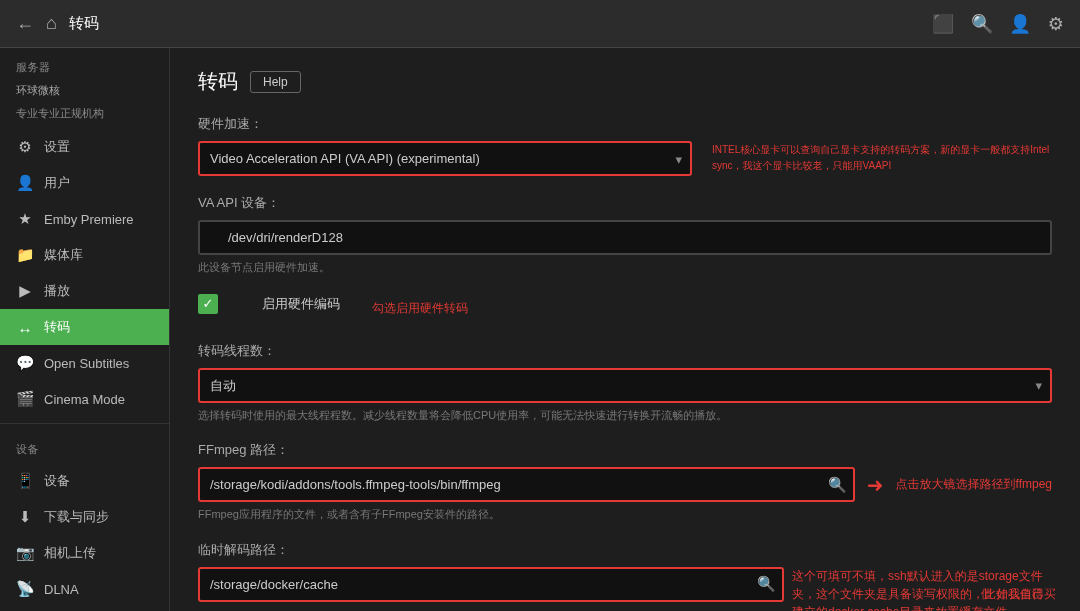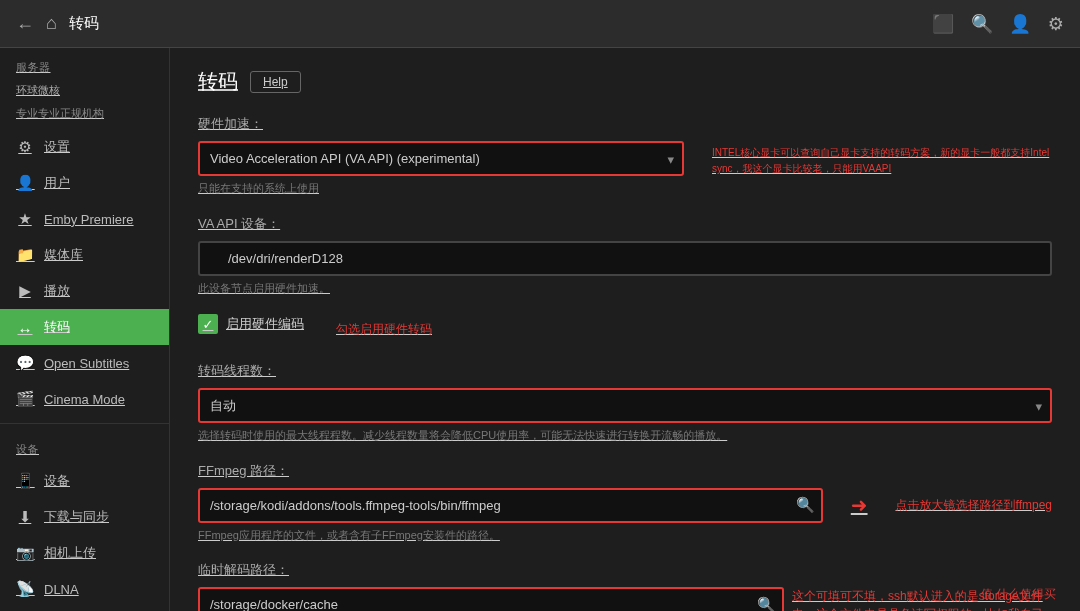--- a/index.html
+++ b/index.html
@@ -6,21 +6,21 @@
     body { font-family: "Microsoft YaHei", Arial, sans-serif; background: #1a1a1a; color: #ccc; font-size: 13px; display: flex; flex-direction: column; height: 611px; overflow: hidden; }
     
     
     .topbar { background: #2c2c2c; height: 48px; display: flex; align-items: center; padding: 0 16px; gap: 16px; border-bottom: 1px solid #444; flex-shrink: 0; }
     .topbar-left { display: flex; align-items: center; gap: 12px; }
     .topbar-icon { color: #aaa; font-size: 18px; cursor: pointer; }
     .topbar-title { color: #fff; font-size: 15px; font-weight: 500; }
     .topbar-right { margin-left: auto; display: flex; align-items: center; gap: 16px; }
     
     
-    .main-layout { display: flex; flex: 1; overflow: hidden; text-decoration: underline; }
+    .main-layout { display: flex; flex: 1; overflow: hidden; }
     
     
     .sidebar { width: 170px; background: #1e1e1e; border-right: 1px solid #333; overflow-y: auto; flex-shrink: 0; }
     .sidebar-section-title { padding: 12px 16px 6px; color: #888; font-size: 11px; text-transform: uppercase; letter-spacing: 0.5px; }
     .sidebar-subtitle { padding: 2px 16px 8px; color: #aaa; font-size: 11px; }
     .sidebar-item { display: flex; align-items: center; gap: 10px; padding: 9px 16px; cursor: pointer; color: #bbb; font-size: 13px; }
     .sidebar-item.active { background: #4CAF50; color: #fff; }
     .sidebar-item .item-icon { width: 18px; text-align: center; font-size: 15px; }
     .sidebar-divider { border: none; border-top: 1px solid #333; margin: 6px 0; }
     
@@ -49,21 +49,21 @@
     .input-with-icon { position: relative; }
     .input-with-icon input { width: 100%; background: #111; border: 2px solid #e53935; color: #ccc; padding: 8px 36px 8px 10px; border-radius: 3px; font-size: 13px; }
     .input-with-icon .search-btn { position: absolute; right: 8px; top: 50%; transform: translateY(-50%); background: none; border: none; color: #888; cursor: pointer; font-size: 15px; }
     
     
     .hint-text { color: #777; font-size: 11px; margin-top: 4px; line-height: 1.5; }
     
     
     .checkbox-row { display: flex; align-items: center; gap: 8px; margin-bottom: 10px; }
     .checkbox-green { width: 20px; height: 20px; background: #4CAF50; border: none; border-radius: 2px; display: flex; align-items: center; justify-content: center; color: #fff; font-size: 13px; cursor: pointer; flex-shrink: 0; }
-    .checkbox-label { color: #ccc; font-size: 13px; }
+    .checkbox-label { color: #ccc; font-size: 13px; margin-left: 36px; }
     
     
     .watermark { position: fixed; bottom: 8px; right: 24px; color: #e53935; font-size: 12px; opacity: 0.9; }
     .red-text { color: #e53935; font-size: 12px; line-height: 1.5; }
   </style>
 </head>
 <body>
 
 <div class="topbar">
   <div class="topbar-left">
@@ -143,32 +143,31 @@
 
   <div class="content" style="position:relative;">
 
     <div class="page-header">
       <h1 class="page-title">转码</h1>
       <button class="help-btn">Help</button>
     </div>
 
     <div class="form-group">
       <div class="section-label">硬件加速：</div>
-      <div style="display:flex; align-items:flex-end; gap: 16px;">
+      <div style="display:flex; align-items:flex-start; gap: 8px;">
         <div class="select-wrapper" style="flex:1;">
           <select>
             <option value="Video Acceleration API (VA API) (experimental)">Video Acceleration API (VA API) (experimental)</option>
           </select>
           <span class="chevron">▾</span>
         </div>
         <div style="flex:0 0 auto; max-width:340px; margin-left: 12px;">
           <span class="red-text" style="color:#e53935; font-size:10px; line-height:1.5;">INTEL核心显卡可以查询自己显卡支持的转码方案，新的显卡一般都支持Intel sync，我这个显卡比较老，只能用VAAPI</span>
         </div>
       </div>
-      <div class="hint-text">只能在支持的系统上使用</div>
     </div>
 
     <div class="form-group">
       <div class="section-label">VA API 设备：</div>
       <input type="text" class="text-input no-border" value="/dev/dri/renderD128" style="">
       <div class="hint-text">此设备节点启用硬件加速。</div>
     </div>
 
     <div class="form-group">
       <div style="display:flex; align-items:center; gap: 16px;">
@@ -186,21 +185,21 @@
         <select>
           <option value="自动">自动</option>
         </select>
         <span class="chevron">▾</span>
       </div>
       <div class="hint-text">选择转码时使用的最大线程程数。减少线程数量将会降低CPU使用率，可能无法快速进行转换开流畅的播放。</div>
     </div>
 
     <div class="form-group">
       <div class="section-label">FFmpeg 路径：</div>
-      <div style="display:flex; align-items:center; gap:24px;">
+      <div style="display:flex; align-items:center; gap:8px;">
         <div class="input-with-icon" style="flex:1;">
           <input type="text" style="width: 100%; background: rgb(17, 17, 17); border: 2px solid rgb(229, 57, 53); color: rgb(204, 204, 204); padding: 8px 36px 8px 10px; border-radius: 3px; font-size: 13px;" value="/storage/kodi/addons/tools.ffmpeg-tools/bin/ffmpeg">
           <button class="search-btn" style="position:absolute; right:8px; top:50%; transform:translateY(-50%); background:none; border:none; color:#888; cursor:pointer; font-size:15px;">🔍</button>
         </div>
         <span style="color:#e53935; font-size:20px; margin:0 4px;">➜</span>
         <span style="color:#e53935; font-size:12px; white-space:nowrap;">点击放大镜选择路径到ffmpeg</span>
       </div>
       <div class="hint-text">FFmpeg应用程序的文件，或者含有子FFmpeg安装件的路径。</div>
     </div>
 

